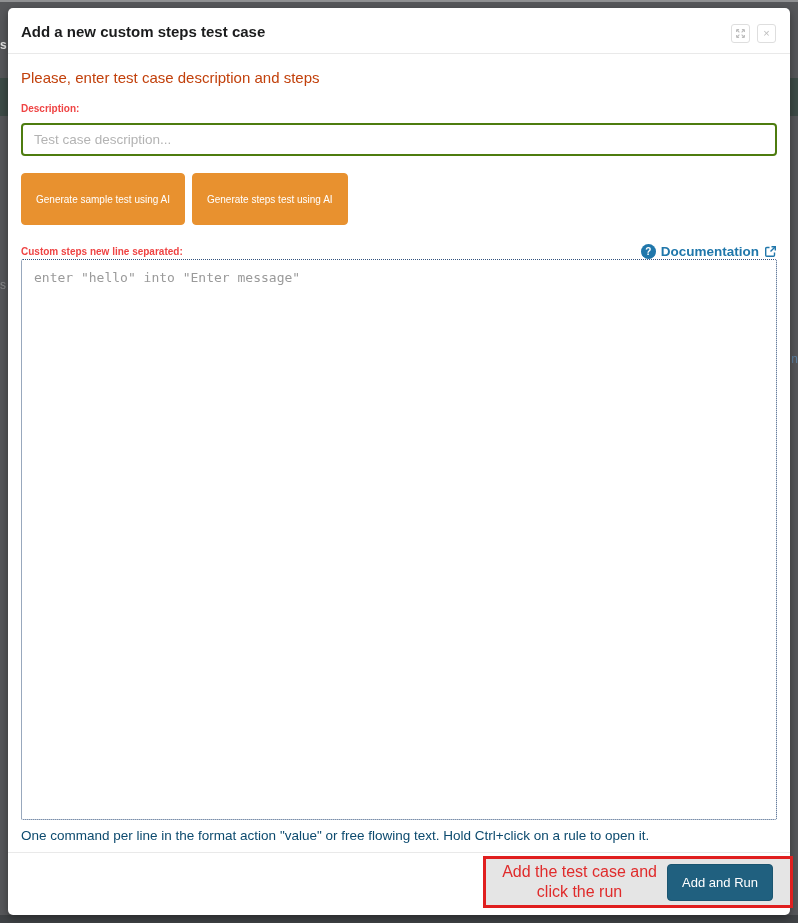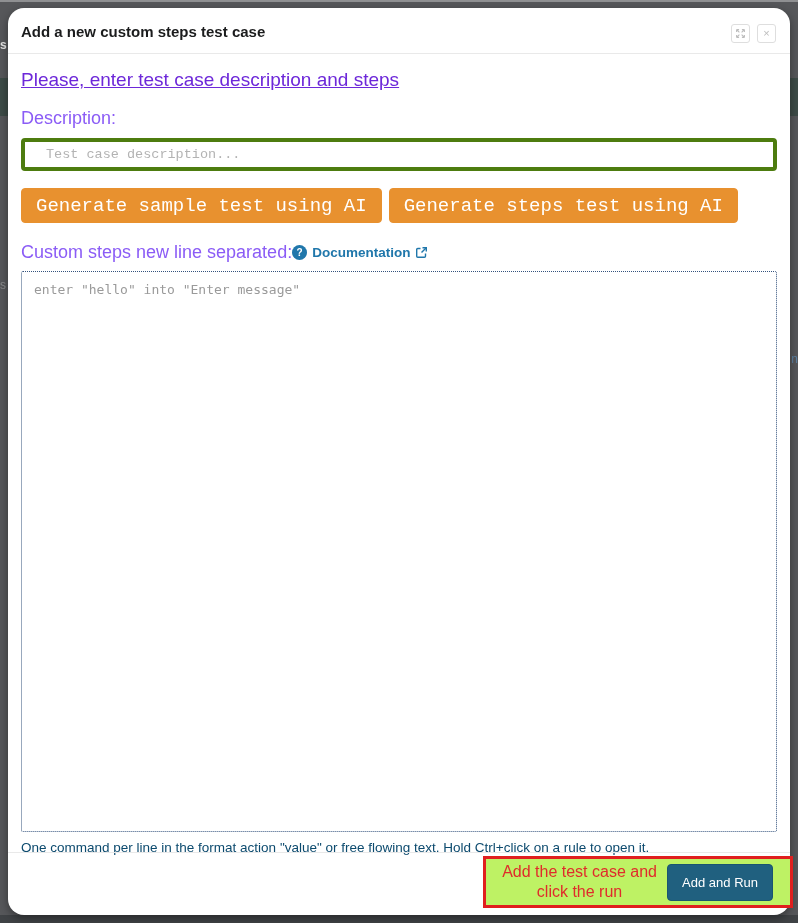--- a/index.html
+++ b/index.html
@@ -14,54 +14,54 @@
   .bottom-strip{ position:absolute; left:0; bottom:0; right:0; height:8px; background:#3f4245; }
   .teal-block{ position:absolute; top:78px; width:8px; height:38px; background:#3d4b47; }
   .teal-left{ left:0; } .teal-right{ right:0; }
   .artifact{ position:absolute; font-size:12px; }
   .art-s1{ left:0; top:38px; color:#e3e3e3; font-weight:bold; }
   .art-s2{ left:0; top:278px; color:#8a8b8d; }
   .art-n1{ right:0; top:352px; color:#5e82a4; }
 
   .modal{
     position:absolute; left:8px; top:8px; width:782px; height:907px;
-    background:#ffffff; border-radius:16px;
+    background:#ffffff; border-radius:5px;
     box-shadow:0 3px 9px rgba(0,0,0,.4);
   }
   .modal-header{
     position:relative;
     padding:15px 16px 13px 13px;
     border-bottom:1px solid #e9e9e9;
   }
   .modal-title{ font-size:15px; font-weight:bold; color:#1b1c1d; }
   .header-btns{ position:absolute; right:14px; top:16px; display:flex; gap:7px; }
   .hbtn{
     width:19px; height:19px; border:1px solid #dedede; border-radius:3px;
     background:#fff; color:#bcbcbc; font-size:11px; line-height:1;
     display:flex; align-items:center; justify-content:center; cursor:pointer;
   }
   .modal-body{ padding:14px 13px 0 13px; }
-  .intro{ font-size:19px; color:#6d28d9; margin:1px 0 17px;text-decoration:underline; }
-  .field-label{ font-size:18px; font-weight:normal; color:#8b5cf6; margin-bottom:9px; }
+  .intro{ font-size:15px; color:#c2410c; margin:1px 0 17px; }
+  .field-label{ font-size:10px; font-weight:bold; color:#ef4444; margin-bottom:9px; }
   .desc-input{
-    width:100%; height:33px; border:4px solid #4d7c0f; border-radius:4px;
-    padding:6px 21px; font-size:13.5px; color:#333;
-    font-family:Liberation Mono, monospace; outline:none;
+    width:100%; height:33px; border:2px solid #4d7c0f; border-radius:4px;
+    padding:6px 11px; font-size:13.5px; color:#333;
+    font-family:Liberation Sans, sans-serif; outline:none;
   }
   .desc-input::placeholder{ color:#b3b3b3; }
   .ai-row{ margin-top:17px; display:flex; gap:7px; }
   .ai-btn{
     background:#e8912f; border:1px solid #e8912f; border-radius:4px;
-    color:#fff; font-size:19px; height:35px; padding:0 14px;
+    color:#fff; font-size:10px; height:52px; padding:0 14px;
     display:flex; align-items:center; cursor:pointer;
-    font-family:Liberation Mono, monospace;
+    font-family:Liberation Sans, sans-serif;
   }
   .steps-row{
-    margin-top:19px; margin-bottom:8px;
-    display:flex; align-items:center;
+    margin-top:19px; 
+    display:flex; justify-content:space-between; align-items:center;
   }
   .doc-link{
     display:flex; align-items:center; gap:5px;
     color:#2077ab; font-size:13.5px; font-weight:bold;
     text-decoration:none; cursor:pointer;
   }
   .help-circle{
     width:15px; height:15px; border-radius:50%; background:#2077ab;
     color:#fff; font-size:10px; font-weight:bold;
     display:flex; align-items:center; justify-content:center;
@@ -71,21 +71,21 @@
     border:1px dotted #33527d; border-radius:2px;
     padding:10px 12px; resize:none; outline:none;
     font-family:"DejaVu Sans Mono", monospace; font-size:13px; color:#444;
     background:#fff;
   }
   .steps-textarea::placeholder{ color:#9a9a9a; }
   .helper{ font-size:13.5px; color:#0c4a6e; margin-top:8px; }
   .footer-divider{ position:absolute; left:0; right:0; top:844px; border-top:1px solid #e9e9e9; }
   .annotation{
     position:absolute; left:475px; top:848px; width:310px; height:52px;
-    border:3px solid #e01f1f; background:#bef264;
+    border:3px solid #e01f1f; background:#e5e5e5;
     display:flex; align-items:center;
   }
   .ann-text{
     flex:1; text-align:center; color:#e02b2b;
     font-size:16px; line-height:1.25; padding-left:6px;
   }
   .run-btn{
     background:#20607f; border:1px solid #1b5570; border-radius:4px;
     color:#fff; font-size:13px; height:37px; padding:0 14px;
     margin-right:17px; display:flex; align-items:center; cursor:pointer;

